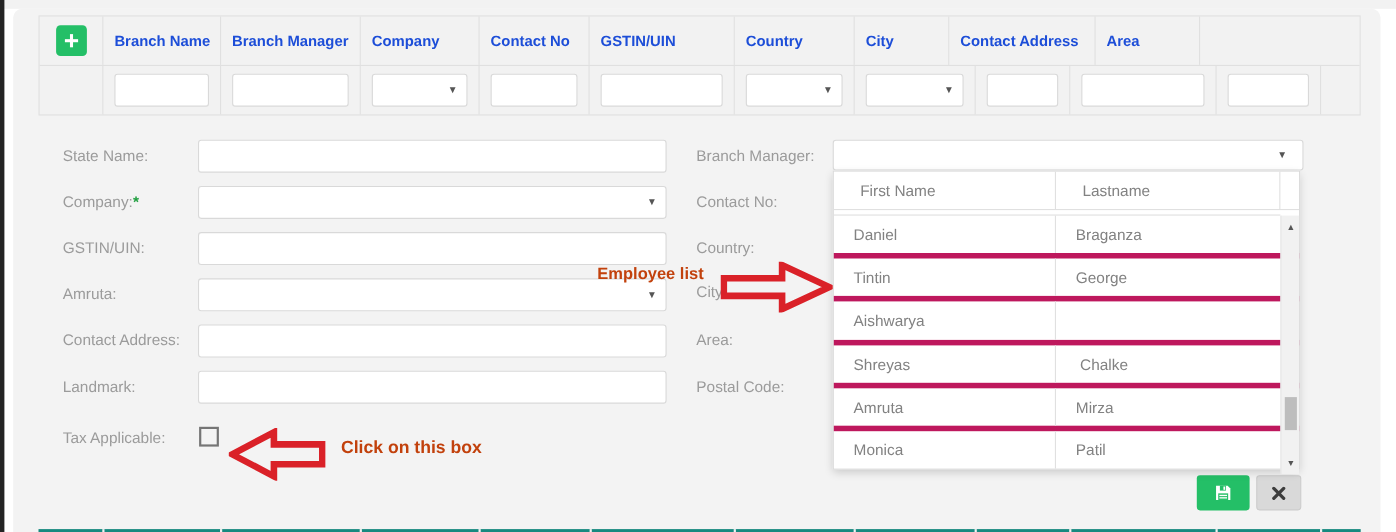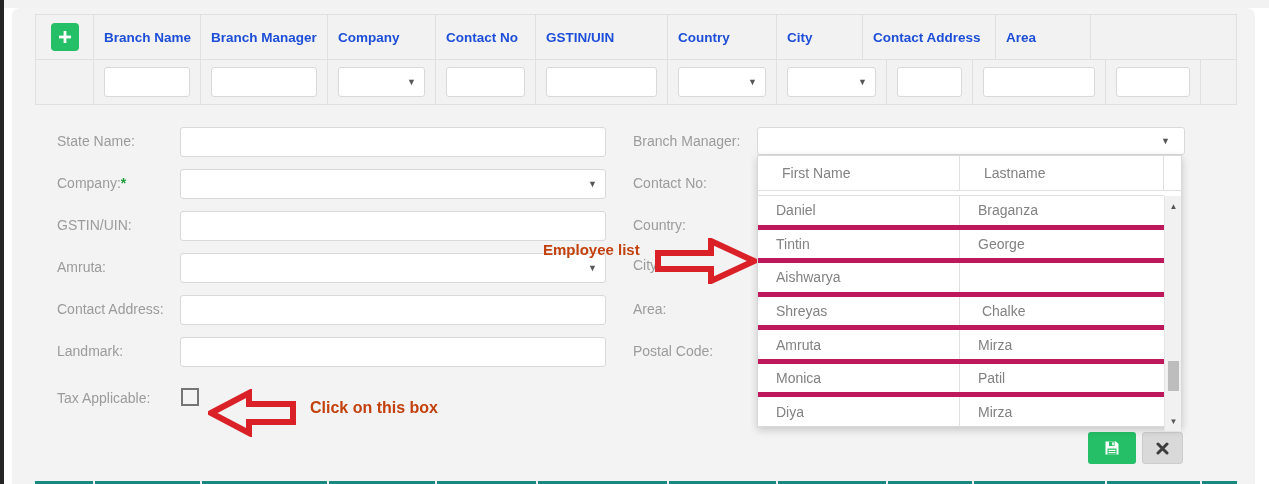--- a/index.html
+++ b/index.html
@@ -220,24 +220,20 @@
         <div class="dd-cell dd-c2"> Chalke</div>
       </div>
       <div class="dd-row">
         <div class="dd-cell dd-c1">Amruta</div>
         <div class="dd-cell dd-c2">Mirza</div>
       </div>
       <div class="dd-row">
         <div class="dd-cell dd-c1">Monica</div>
         <div class="dd-cell dd-c2">Patil</div>
       </div>
-      <div class="dd-row">
-        <div class="dd-cell dd-c1">Diya</div>
-        <div class="dd-cell dd-c2">Mirza</div>
-      </div>
     </div>
     <div id="dd-scrollbar">
       <div id="sb-up" class="sb-arrow">▲</div>
       <div id="sb-thumb"></div>
       <div id="sb-down" class="sb-arrow">▼</div>
     </div>
   </div>
 </div>
 
 <span class="anno-text" style="left:543px; top:241px;">Employee list</span>

